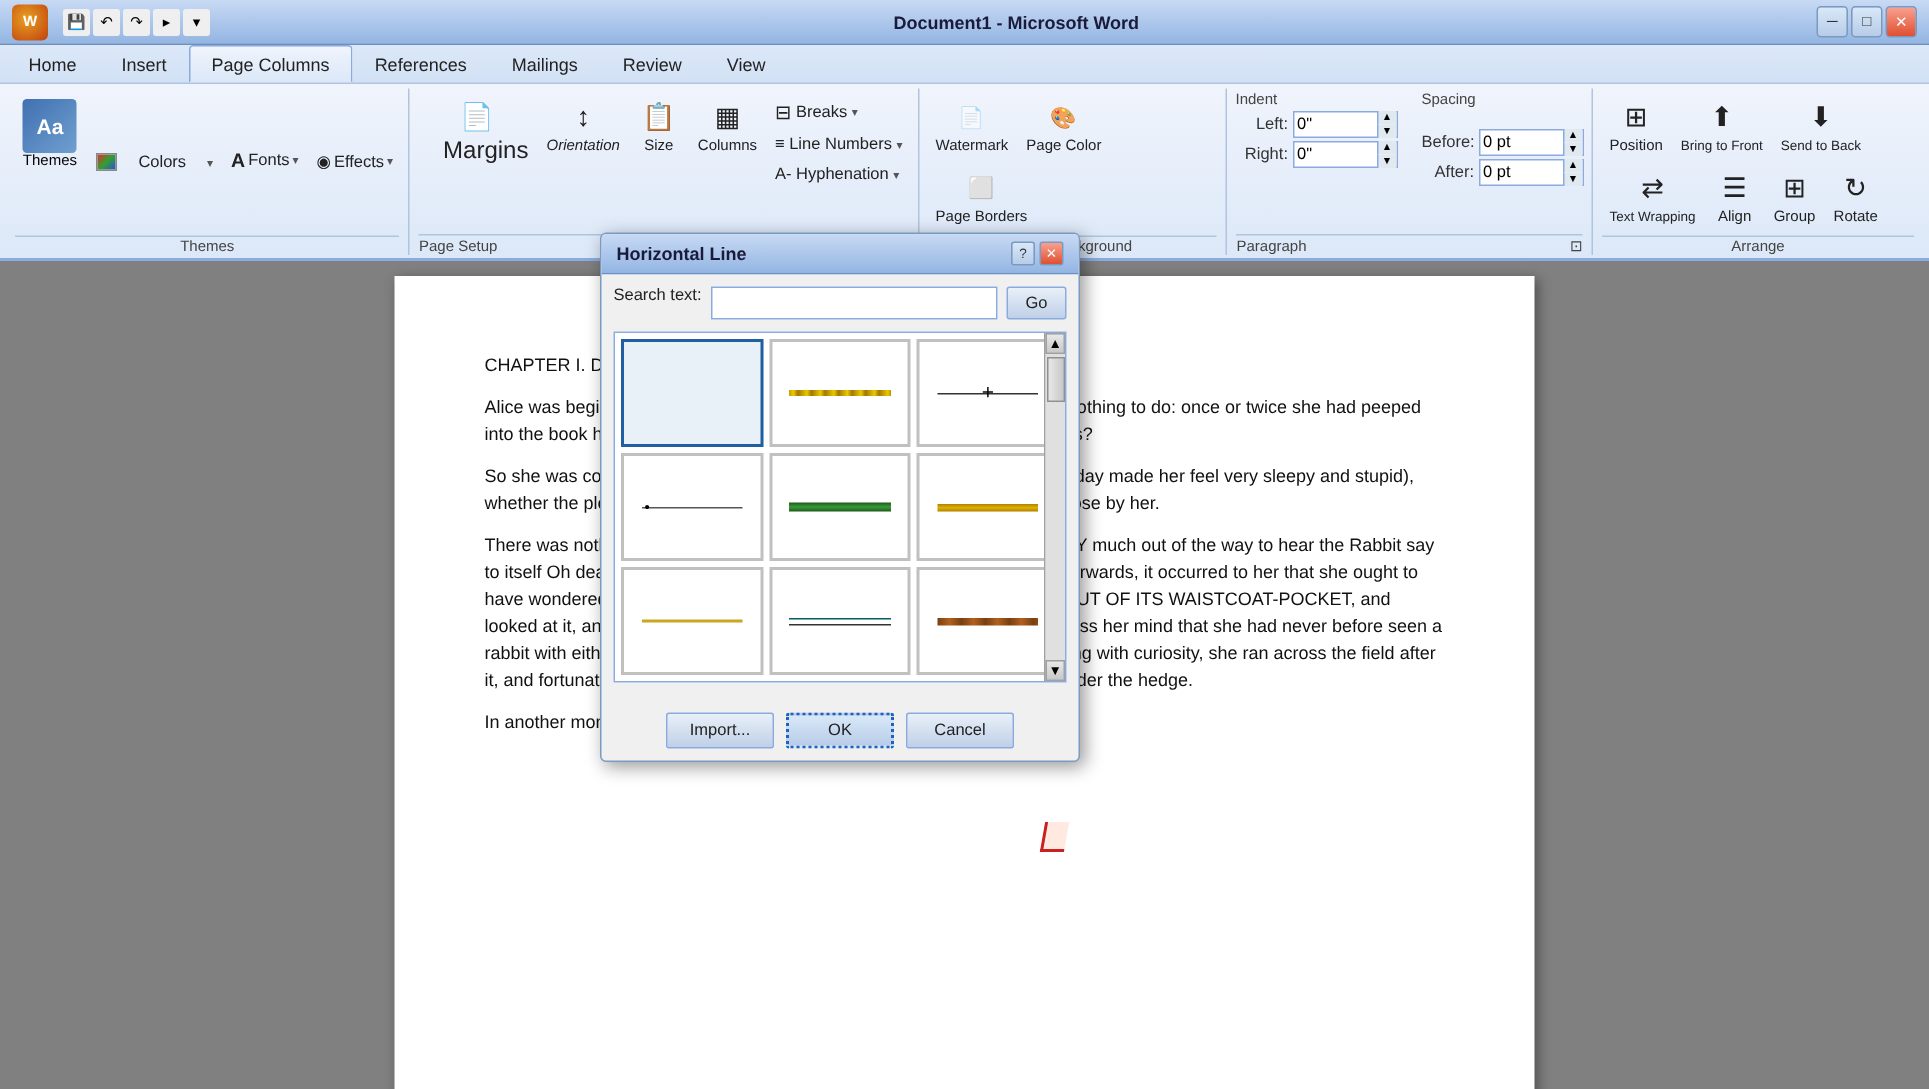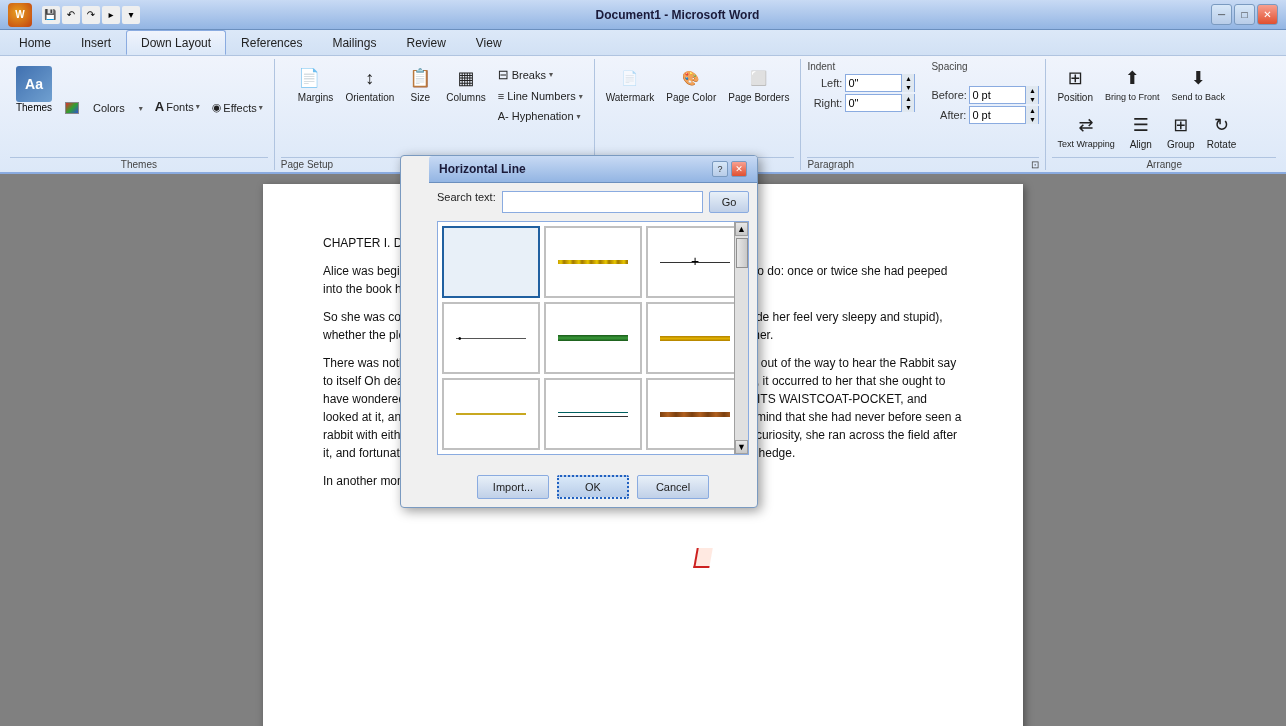--- a/index.html
+++ b/index.html
@@ -180,26 +180,25 @@
     
     .dialog-overlay {
       position: fixed;
       top: 0; left: 0; right: 0; bottom: 0;
       z-index: 100;
     }
     .dialog {
       position: absolute;
       top: 155px;
       left: 400px;
-      width: 358px;
+      width: 320px;
       background: #f0f0f0;
       border: 1px solid #7a9ac0;
       box-shadow: 3px 3px 12px rgba(0,0,0,0.4);
       border-radius: 4px;
-      padding-left: 28px;
     }
     .dialog-title {
       background: linear-gradient(to bottom, #c8daf4, #93b5e3);
       padding: 5px 10px;
       border-radius: 3px 3px 0 0;
       display: flex;
       align-items: center;
       justify-content: space-between;
       border-bottom: 1px solid #6b8fbe;
     }
@@ -363,21 +362,21 @@
     <div class="tb-btn">─</div>
     <div class="tb-btn">□</div>
     <div class="tb-btn close-btn">✕</div>
   </div>
 </div>
 
 <div class="ribbon">
   <div class="ribbon-tabs">
     <div class="ribbon-tab">Home</div>
     <div class="ribbon-tab">Insert</div>
-    <div class="ribbon-tab active">Down Layout</div>
+    <div class="ribbon-tab active">Page Columns</div>
     <div class="ribbon-tab">References</div>
     <div class="ribbon-tab">Mailings</div>
     <div class="ribbon-tab">Review</div>
     <div class="ribbon-tab">View</div>
   </div>
   <div class="ribbon-content">
 
     <div class="ribbon-group" style="min-width:90px;">
       <div class="ribbon-group-content">
         <div style="display:flex;flex-direction:row;align-items:flex-end;gap:2px;">
@@ -409,25 +408,25 @@
         </div>
       </div>
       <div class="ribbon-group-label">Themes</div>
     </div>
 
     <div class="ribbon-group" style="min-width:160px;">
       <div class="ribbon-group-content">
         <div style="display:flex;flex-direction:row;gap:2px;align-items:flex-start;">
           <button class="ribbon-btn" style="min-width:38px;">
             <div class="icon-lg">📄</div>
-            <span style="font-size:10px;margin-left:12px;">Margins</span>
+            <span style="font-size:16px;margin-left:12px;">Margins</span>
           </button>
           <button class="ribbon-btn" style="min-width:44px;">
             <div class="icon-lg">↕</div>
-            <span style="font-size:10px;">Orientation</span>
+            <span style="font-size:10px;font-style:italic;">Orientation</span>
           </button>
           <button class="ribbon-btn" style="min-width:30px;">
             <div class="icon-lg">📋</div>
             <span style="font-size:10px;">Size</span>
           </button>
           <button class="ribbon-btn" style="min-width:36px;">
             <div class="icon-lg">▦</div>
             <span style="font-size:10px;">Columns</span>
           </button>
           <div style="display:flex;flex-direction:column;gap:2px;padding-top:3px;">

